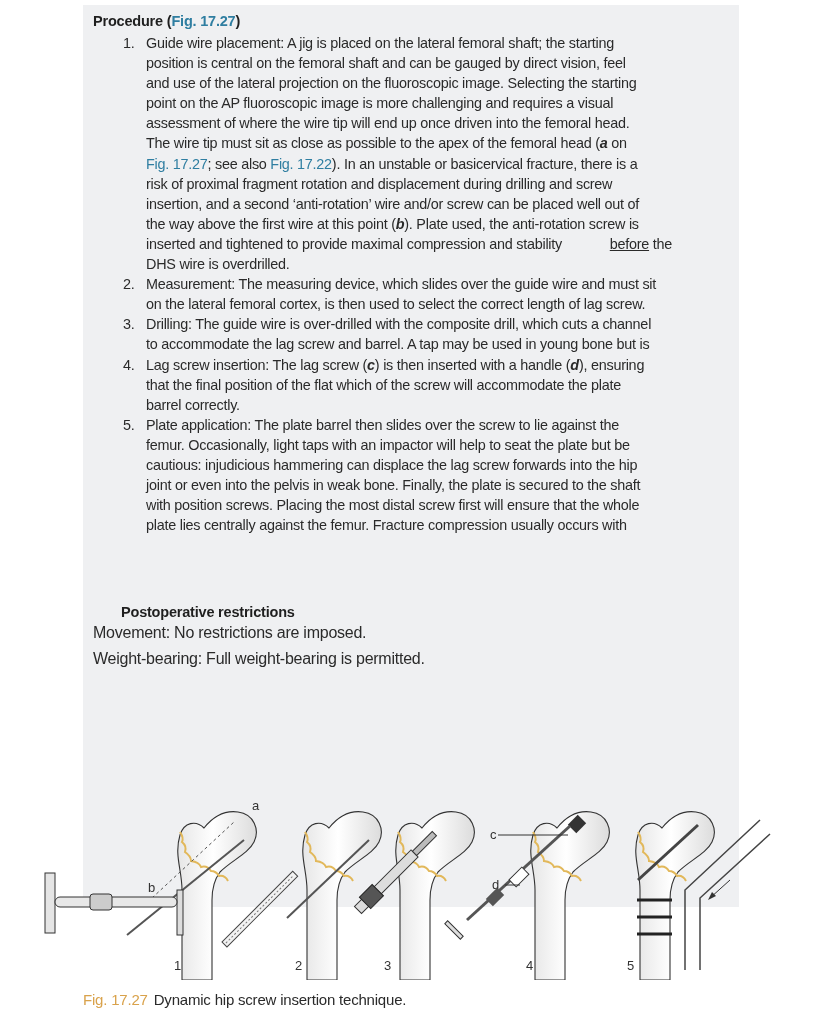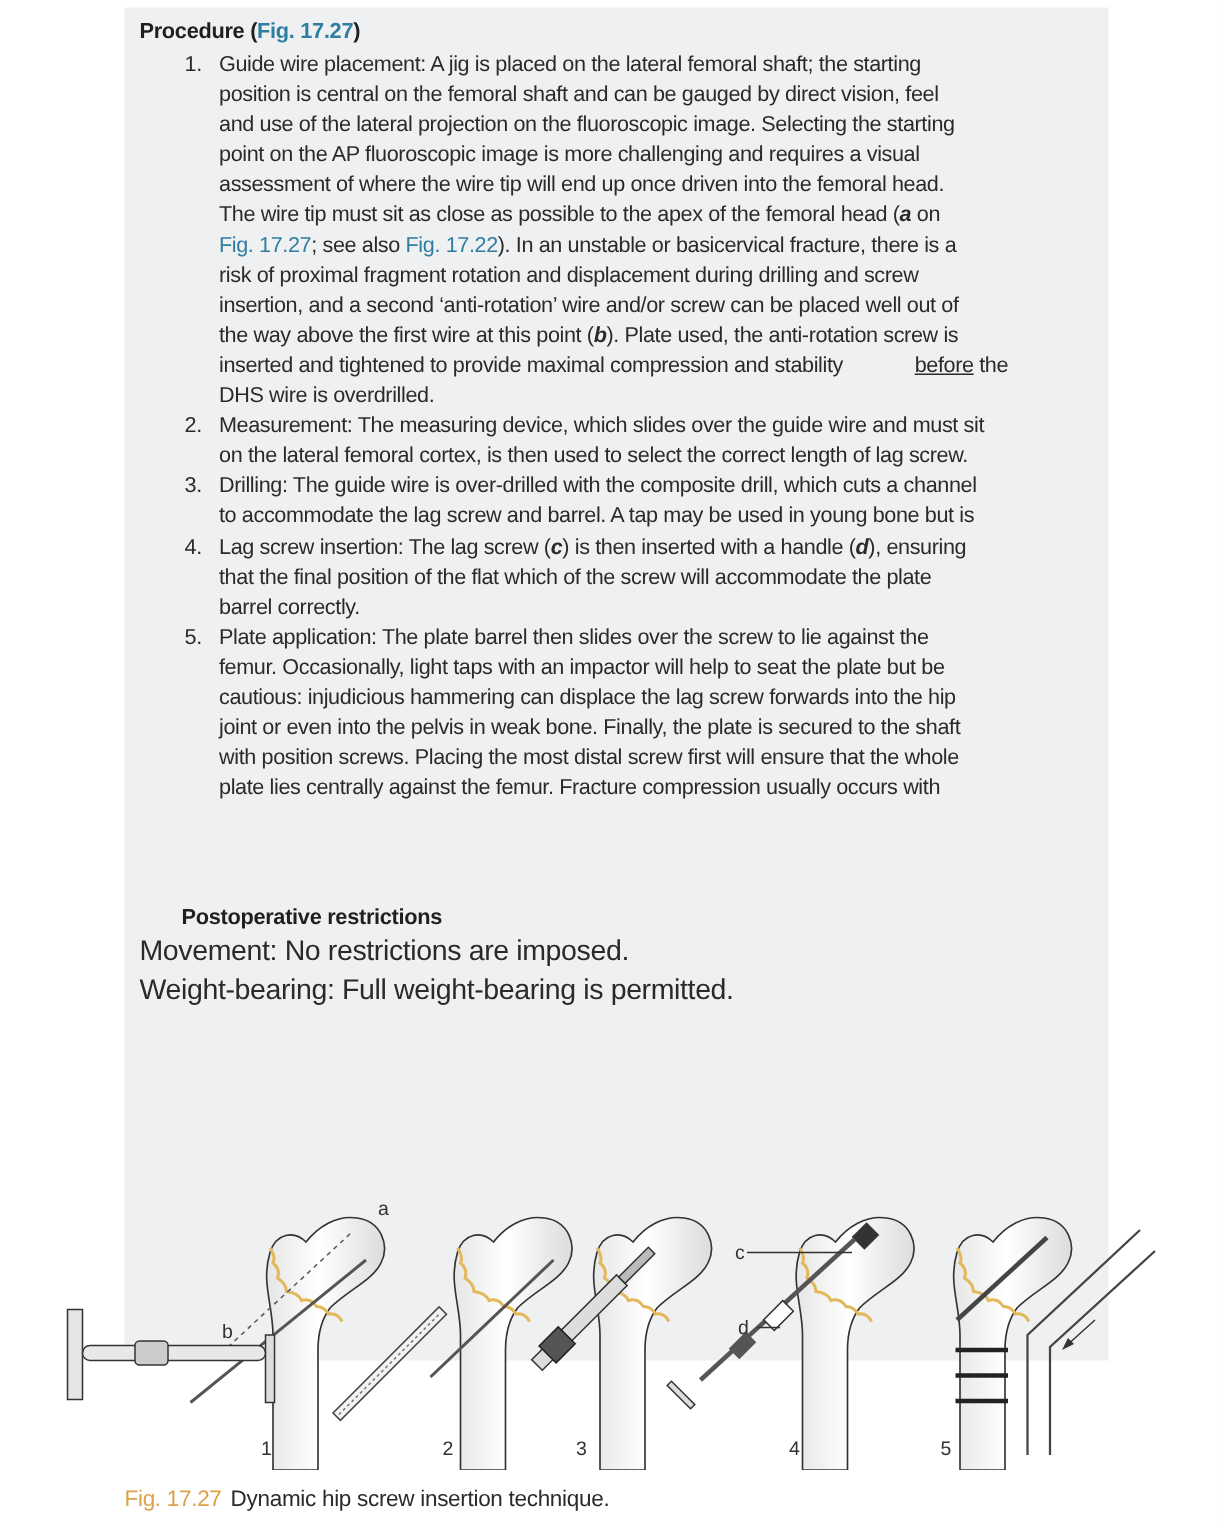--- a/index.html
+++ b/index.html
@@ -8,21 +8,21 @@
     .box { position: absolute; left: 83px; top: 5px; width: 656px; height: 902px;
       background: #eff0f2; }
     .proc-heading { position: absolute; left: 10px; top: 8px; font-weight: bold;
       font-size: 14.5px; letter-spacing: -0.2px; color: #1f1f1f; }
     .link { color: #2f7ea1; }
     ol.steps { position: absolute; left: 0; top: 28px; margin: 0; padding: 0; list-style: none; width: 645px; }
     ol.steps li { position: relative; padding-left: 63px; font-size: 14.4px; line-height: 20.1px;
       letter-spacing: -0.25px; margin: 0; }
     ol.steps li .num { position: absolute; left: 40px; top: 0; }
     .postop-heading { position: absolute; left: 10px; top: 599px; font-weight: bold; font-size: 14.5px; letter-spacing: -0.2px; color:#1f1f1f;margin-left:28px; }
-    .postop-line { position: absolute; left: 10px; font-size: 19px; letter-spacing: -0.25px; }
+    .postop-line { position: absolute; left: 10px; font-size: 16px; letter-spacing: -0.25px; }
     .u { text-decoration: underline; padding-left: 44px; }
     .figure { position: absolute; left: 40px; top: 790px; width: 760px; height: 190px; }
     .fig-label { position: absolute; font-size: 13px; color: #333; }
     .caption { position: absolute; left: 83px; top: 991px; font-size: 15px; letter-spacing: -0.2px; }
     .caption .figno { color: #d9a24b; margin-right: 6px; }
   </style>
 </head>
 <body>
 
 <div class="box">

